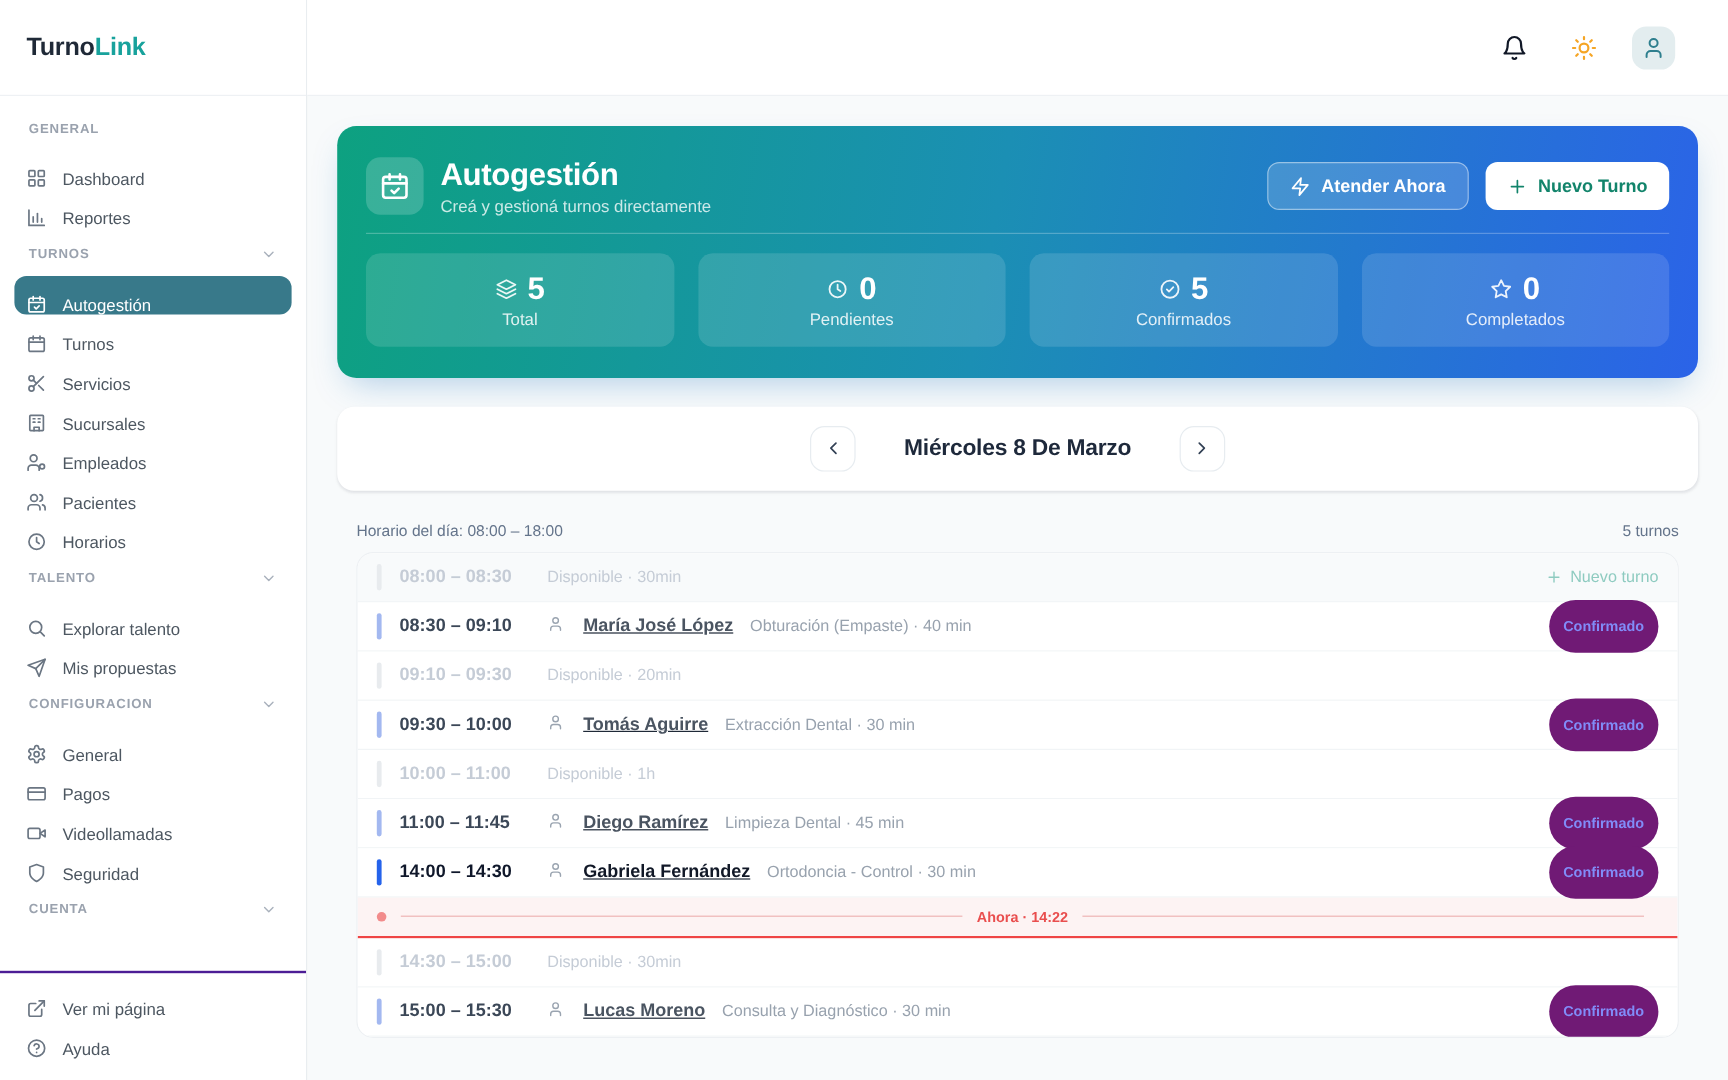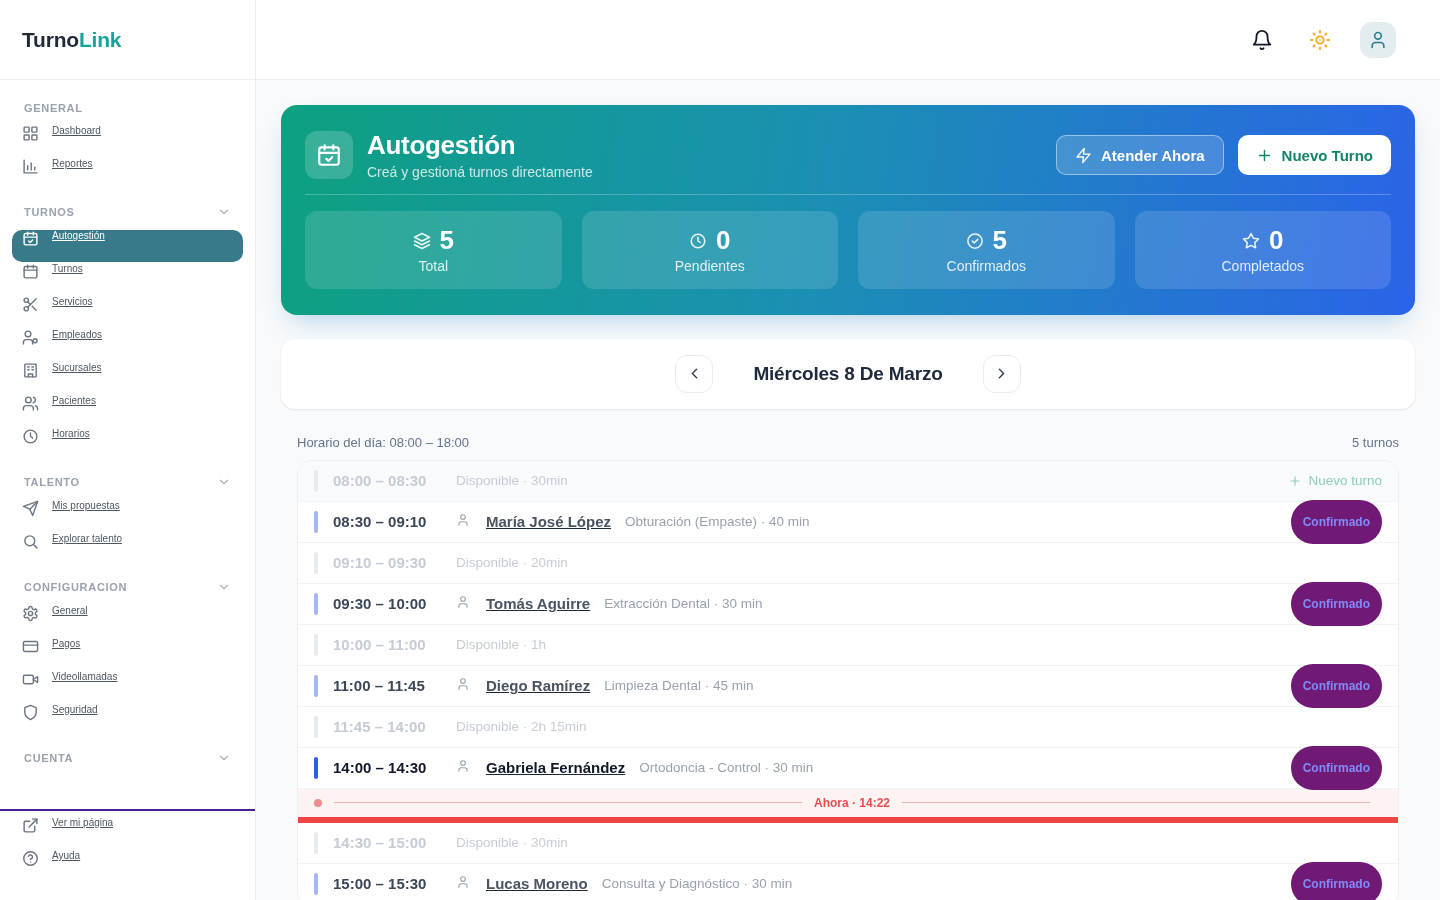--- a/index.html
+++ b/index.html
@@ -8,21 +8,21 @@
   .app { display:flex; width:1440px; height:900px; }
 
   
   .sidebar { width:256px; min-width:256px; background:#ffffff; border-right:1px solid #e9edf0; height:900px; display:flex; flex-direction:column; }
   .logo { height:80px; display:flex; align-items:center; padding:0 22px; border-bottom:1px solid #eef1f4; font-size:21px; font-weight:700; letter-spacing:-0.2px; cursor:pointer; }
   .logo-primary { color:#1f2937; }
   .logo-accent { color:#18a29c; }
   .nav { padding:8px 12px 0; flex:1 1 auto; }
   .nav-section-label { display:flex; align-items:center; justify-content:space-between; padding:14px 12px 11px; font-size:11px; font-weight:700; letter-spacing:.7px; color:#9aa2ae; }
   .nav-section-label .chev { color:#a9b1bc; display:flex; }
-  .nav-item { display:flex; align-items:flex-start; gap:13px; height:32px; padding:0 10px; border-radius:10px; font-size:10px; font-weight:500; color:#4d5761; cursor:pointer; margin-bottom:1px;text-decoration:underline; }
+  .nav-item { display:flex; align-items:flex-end; gap:13px; height:32px; padding:0 10px; border-radius:10px; font-size:14px; font-weight:500; color:#4d5761; cursor:pointer; margin-bottom:1px; }
   .nav-item .icon { color:#6b7683; display:flex; }
   .nav-item.active { background:#38798a; color:#ffffff; }
   .nav-item.active .icon { color:#ffffff; }
   .sidebar-bottom { border-top:2px solid #4c1d95; padding:6px 12px 17px; }
   .icon { display:inline-flex; align-items:center; justify-content:center; }
   .icon svg { display:block; }
 
   
   .main { flex:1; display:flex; flex-direction:column; height:900px; }
   .topbar { height:80px; min-height:80px; background:#ffffff; border-bottom:1px solid #eef1f4; display:flex; align-items:center; justify-content:flex-end; gap:22px; padding:0 44px; }
@@ -71,21 +71,21 @@
   .slot-row.current-row .slot-time { color:#0f172a; font-weight:700; }
   .slot-free-text { font-size:13.5px; color:#c5ccd6; }
   .slot-person { display:flex; align-items:flex-start; gap:16px;text-decoration:underline; }
   .slot-person .icon { color:#9aa4b0; }
   .slot-name { font-size:15px; font-weight:600; color:#4a5461; }
   .slot-row.current-row .slot-name { color:#111827; font-weight:700; }
   .slot-service { font-size:13.5px; color:#98a2ae; margin-left:14px; }
   .slot-right { margin-left:auto; display:flex; align-items:center; }
   .badge { background:#701a75; color:#818cf8; font-size:12px; font-weight:700; padding:15px 12px; border-radius:999px; }
   .add-action { display:flex; align-items:center; gap:6px; color:#8ecbc0; font-size:13.5px; font-weight:500; cursor:pointer; }
-  .now-row { display:flex; align-items:center; height:34px; padding:0 16px; background:#fdf3f3; border-bottom:6px solid #ef4444; }
+  .now-row { display:flex; align-items:center; height:34px; padding:0 16px; background:#fdf3f3; border-bottom:2px solid #ef4444; }
   .now-dot { width:8px; height:8px; border-radius:50%; background:#f28b8b; flex:none; }
   .now-line { flex:1; height:1px; background:#eeb4b4; margin:0 12px; }
   .now-label { font-size:12px; font-weight:600; color:#e94e4e; white-space:nowrap; }
 </style>
 </head>
 <body>
 
 <div class="app">
 
   <aside class="sidebar">
@@ -154,36 +154,36 @@
               <path d="M20 4 8.12 15.88"></path>
               <path d="M14.47 14.48 20 20"></path>
               <path d="M8.12 8.12 12 12"></path>
             </svg>
           </span>
           <span>Servicios</span>
         </div>
         <div class="nav-item">
           <span class="icon">
             <svg width="17" height="17" viewBox="0 0 24 24" fill="none" stroke="currentColor" stroke-width="2" stroke-linecap="round" stroke-linejoin="round">
+              <rect x="4" y="3" width="16" height="18" rx="1"></rect>
+              <path d="M9 21v-4h6v4"></path>
+              <path d="M8 7h2M14 7h2M8 11h2M14 11h2"></path>
+            </svg>
+          </span>
+          <span>Sucursales</span>
+        </div>
+        <div class="nav-item">
+          <span class="icon">
+            <svg width="17" height="17" viewBox="0 0 24 24" fill="none" stroke="currentColor" stroke-width="2" stroke-linecap="round" stroke-linejoin="round">
               <path d="M15 21v-2a4 4 0 0 0-4-4H6a4 4 0 0 0-4 4v2"></path>
               <circle cx="8.5" cy="7" r="4"></circle>
               <circle cx="18.5" cy="16.5" r="2.8"></circle>
             </svg>
           </span>
           <span>Empleados</span>
-        </div>
-        <div class="nav-item">
-          <span class="icon">
-            <svg width="17" height="17" viewBox="0 0 24 24" fill="none" stroke="currentColor" stroke-width="2" stroke-linecap="round" stroke-linejoin="round">
-              <rect x="4" y="3" width="16" height="18" rx="1"></rect>
-              <path d="M9 21v-4h6v4"></path>
-              <path d="M8 7h2M14 7h2M8 11h2M14 11h2"></path>
-            </svg>
-          </span>
-          <span>Sucursales</span>
         </div>
         <div class="nav-item">
           <span class="icon">
             <svg width="17" height="17" viewBox="0 0 24 24" fill="none" stroke="currentColor" stroke-width="2" stroke-linecap="round" stroke-linejoin="round">
               <path d="M16 21v-2a4 4 0 0 0-4-4H6a4 4 0 0 0-4 4v2"></path>
               <circle cx="9" cy="7" r="4"></circle>
               <path d="M22 21v-2a4 4 0 0 0-3-3.87"></path>
               <path d="M16 3.13a4 4 0 0 1 0 7.75"></path>
             </svg>
           </span>
@@ -202,34 +202,34 @@
           <span>TALENTO</span>
           <span class="icon chev">
             <svg width="14" height="14" viewBox="0 0 24 24" fill="none" stroke="currentColor" stroke-width="2" stroke-linecap="round" stroke-linejoin="round">
               <path d="m6 9 6 6 6-6"></path>
             </svg>
           </span>
         </div>
         <div class="nav-item">
           <span class="icon">
             <svg width="17" height="17" viewBox="0 0 24 24" fill="none" stroke="currentColor" stroke-width="2" stroke-linecap="round" stroke-linejoin="round">
+              <circle cx="11" cy="11" r="7"></circle>
+              <path d="m21 21-4.35-4.35"></path>
+            </svg>
+          </span>
+          <span>Explorar talento</span>
+        </div>
+        <div class="nav-item">
+          <span class="icon">
+            <svg width="17" height="17" viewBox="0 0 24 24" fill="none" stroke="currentColor" stroke-width="2" stroke-linecap="round" stroke-linejoin="round">
               <path d="m22 2-7 20-4-9-9-4Z"></path>
               <path d="M22 2 11 13"></path>
             </svg>
           </span>
           <span>Mis propuestas</span>
-        </div>
-        <div class="nav-item">
-          <span class="icon">
-            <svg width="17" height="17" viewBox="0 0 24 24" fill="none" stroke="currentColor" stroke-width="2" stroke-linecap="round" stroke-linejoin="round">
-              <circle cx="11" cy="11" r="7"></circle>
-              <path d="m21 21-4.35-4.35"></path>
-            </svg>
-          </span>
-          <span>Explorar talento</span>
         </div>
         <div class="nav-section-label">
           <span>CONFIGURACION</span>
           <span class="icon chev">
             <svg width="14" height="14" viewBox="0 0 24 24" fill="none" stroke="currentColor" stroke-width="2" stroke-linecap="round" stroke-linejoin="round">
               <path d="m6 9 6 6 6-6"></path>
             </svg>
           </span>
         </div>
         <div class="nav-item">
@@ -513,26 +513,20 @@
                   <circle cx="12" cy="7" r="4"></circle>
                 </svg>
               </span>
               <span class="slot-name">Diego Ramírez</span>
             </span>
             <span class="slot-service">Limpieza Dental · 45 min</span>
             <span class="slot-right">
               <span class="badge">Confirmado</span>
             </span>
           </div>
-          <div class="slot-row free">
-            <span class="slot-bar"></span>
-            <span class="slot-time">11:45 – 14:00</span>
-            <span class="slot-free-text">Disponible · 2h 15min</span>
-            <span class="slot-right"></span>
-          </div>
           <div class="slot-row booked current-row">
             <span class="slot-bar current"></span>
             <span class="slot-time">14:00 – 14:30</span>
             <span class="slot-person">
               <span class="icon">
                 <svg width="14" height="14" viewBox="0 0 24 24" fill="none" stroke="currentColor" stroke-width="2" stroke-linecap="round" stroke-linejoin="round">
                   <path d="M19 21v-2a4 4 0 0 0-4-4H9a4 4 0 0 0-4 4v2"></path>
                   <circle cx="12" cy="7" r="4"></circle>
                 </svg>
               </span>

